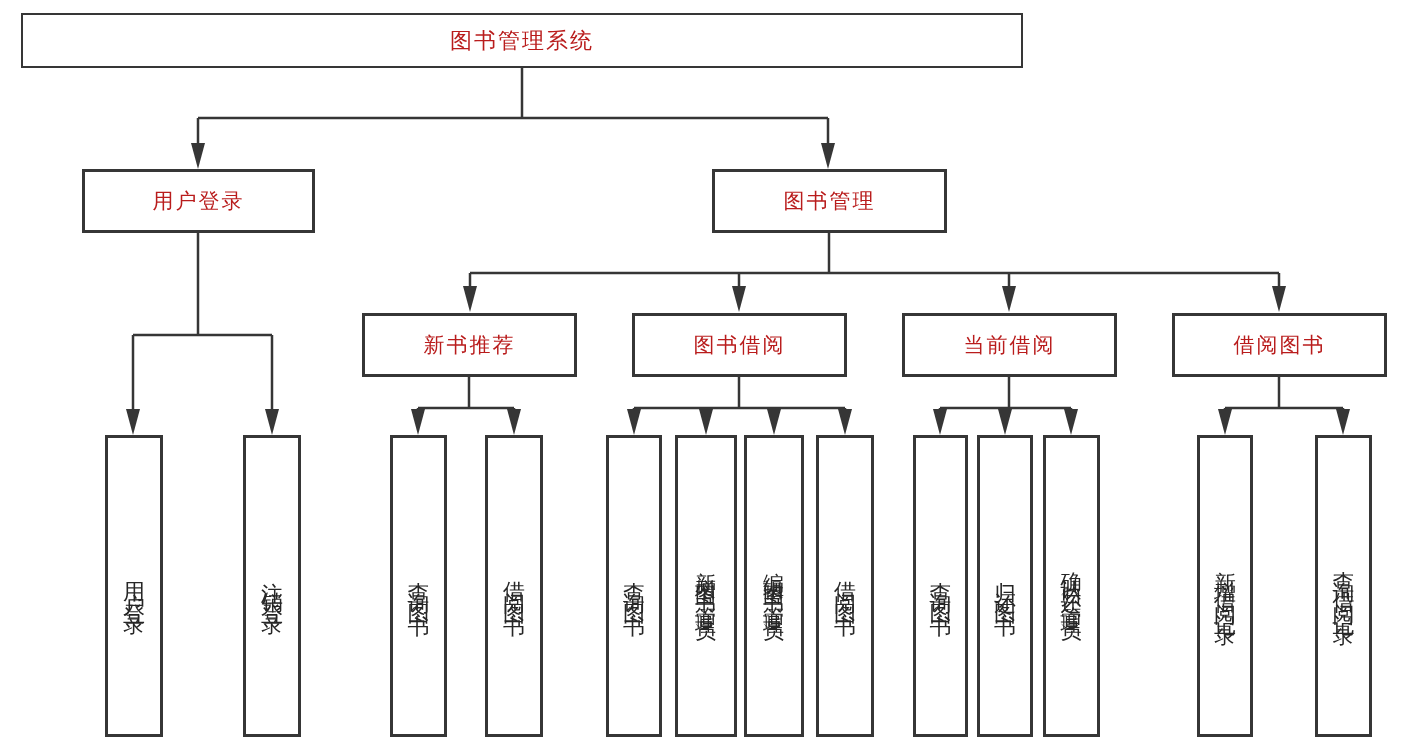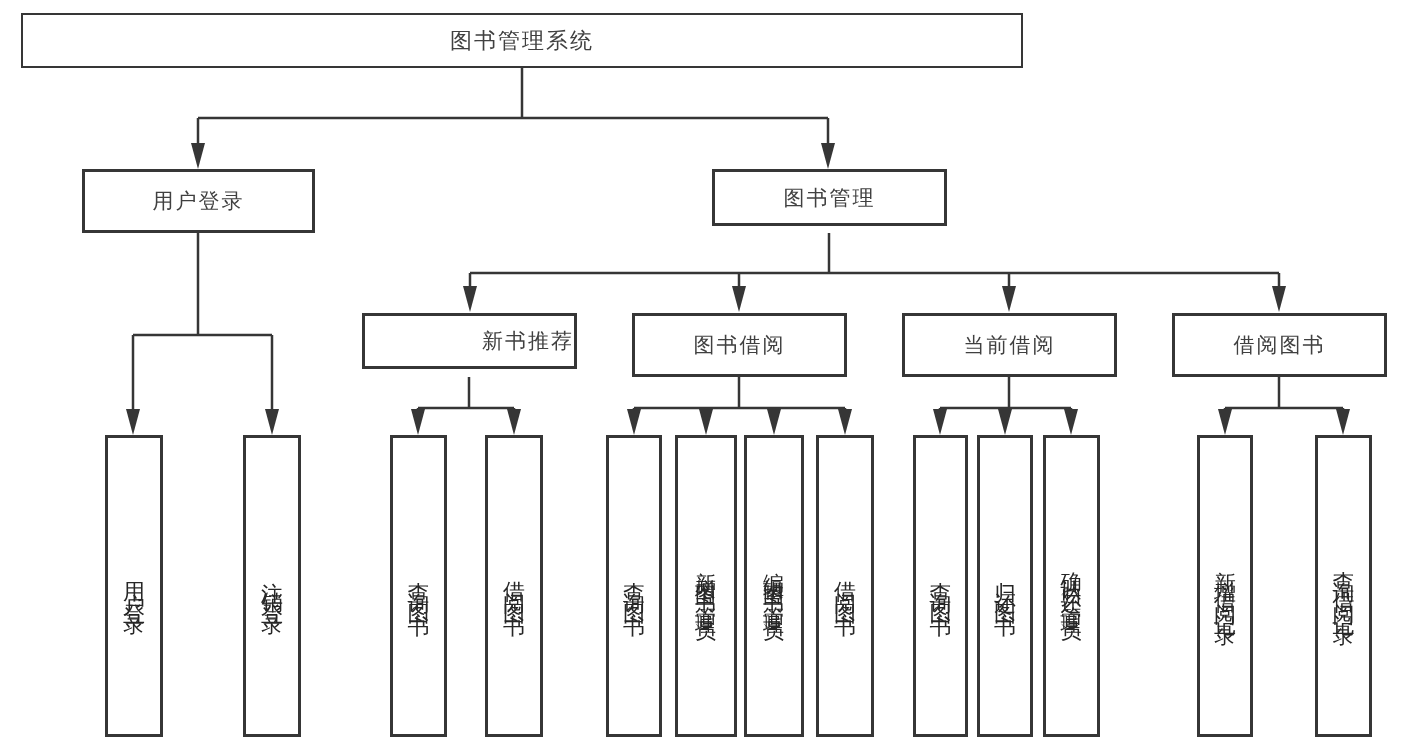--- a/index.html
+++ b/index.html
@@ -26,21 +26,21 @@
     display: flex;
     align-items: center;
     justify-content: center;
     color: #262626;
   }
   .box.root { border-width: 2px; }
   .hlabel {
     font-size: 21px;
     font-weight: 500;
     letter-spacing: 2px;
-    color: #404040;
+    color: #b91c1c;
     white-space: nowrap;
   }
   .root .hlabel { font-size: 22px; }
   .leaf { top: 435px; height: 302px; }
   .vtext {
     writing-mode: vertical-rl;
     text-orientation: mixed;
     font-size: 22px;
     font-weight: 500;
     letter-spacing: 11px;
@@ -134,25 +134,25 @@
     </g>
   </svg>
 
   <div class="box root" style="left:21px; top:13px; width:1002px; height:55px;">
     <span class="hlabel">图书管理系统</span>
   </div>
 
   <div class="box" style="left:82px; top:169px; width:233px; height:64px;">
     <span class="hlabel">用户登录</span>
   </div>
-  <div class="box" style="left:712px; top:169px; width:235px; height:57px;">
+  <div class="box" style="left:712px; top:169px; width:235px; height:64px;">
     <span class="hlabel">图书管理</span>
   </div>
 
-  <div class="box" style="left:362px; top:313px; width:215px; height:56px;justify-content:flex-end;">
+  <div class="box" style="left:362px; top:313px; width:215px; height:64px;">
     <span class="hlabel">新书推荐</span>
   </div>
   <div class="box" style="left:632px; top:313px; width:215px; height:64px;">
     <span class="hlabel">图书借阅</span>
   </div>
   <div class="box" style="left:902px; top:313px; width:215px; height:64px;">
     <span class="hlabel">当前借阅</span>
   </div>
   <div class="box" style="left:1172px; top:313px; width:215px; height:64px;">
     <span class="hlabel">借阅图书</span>

